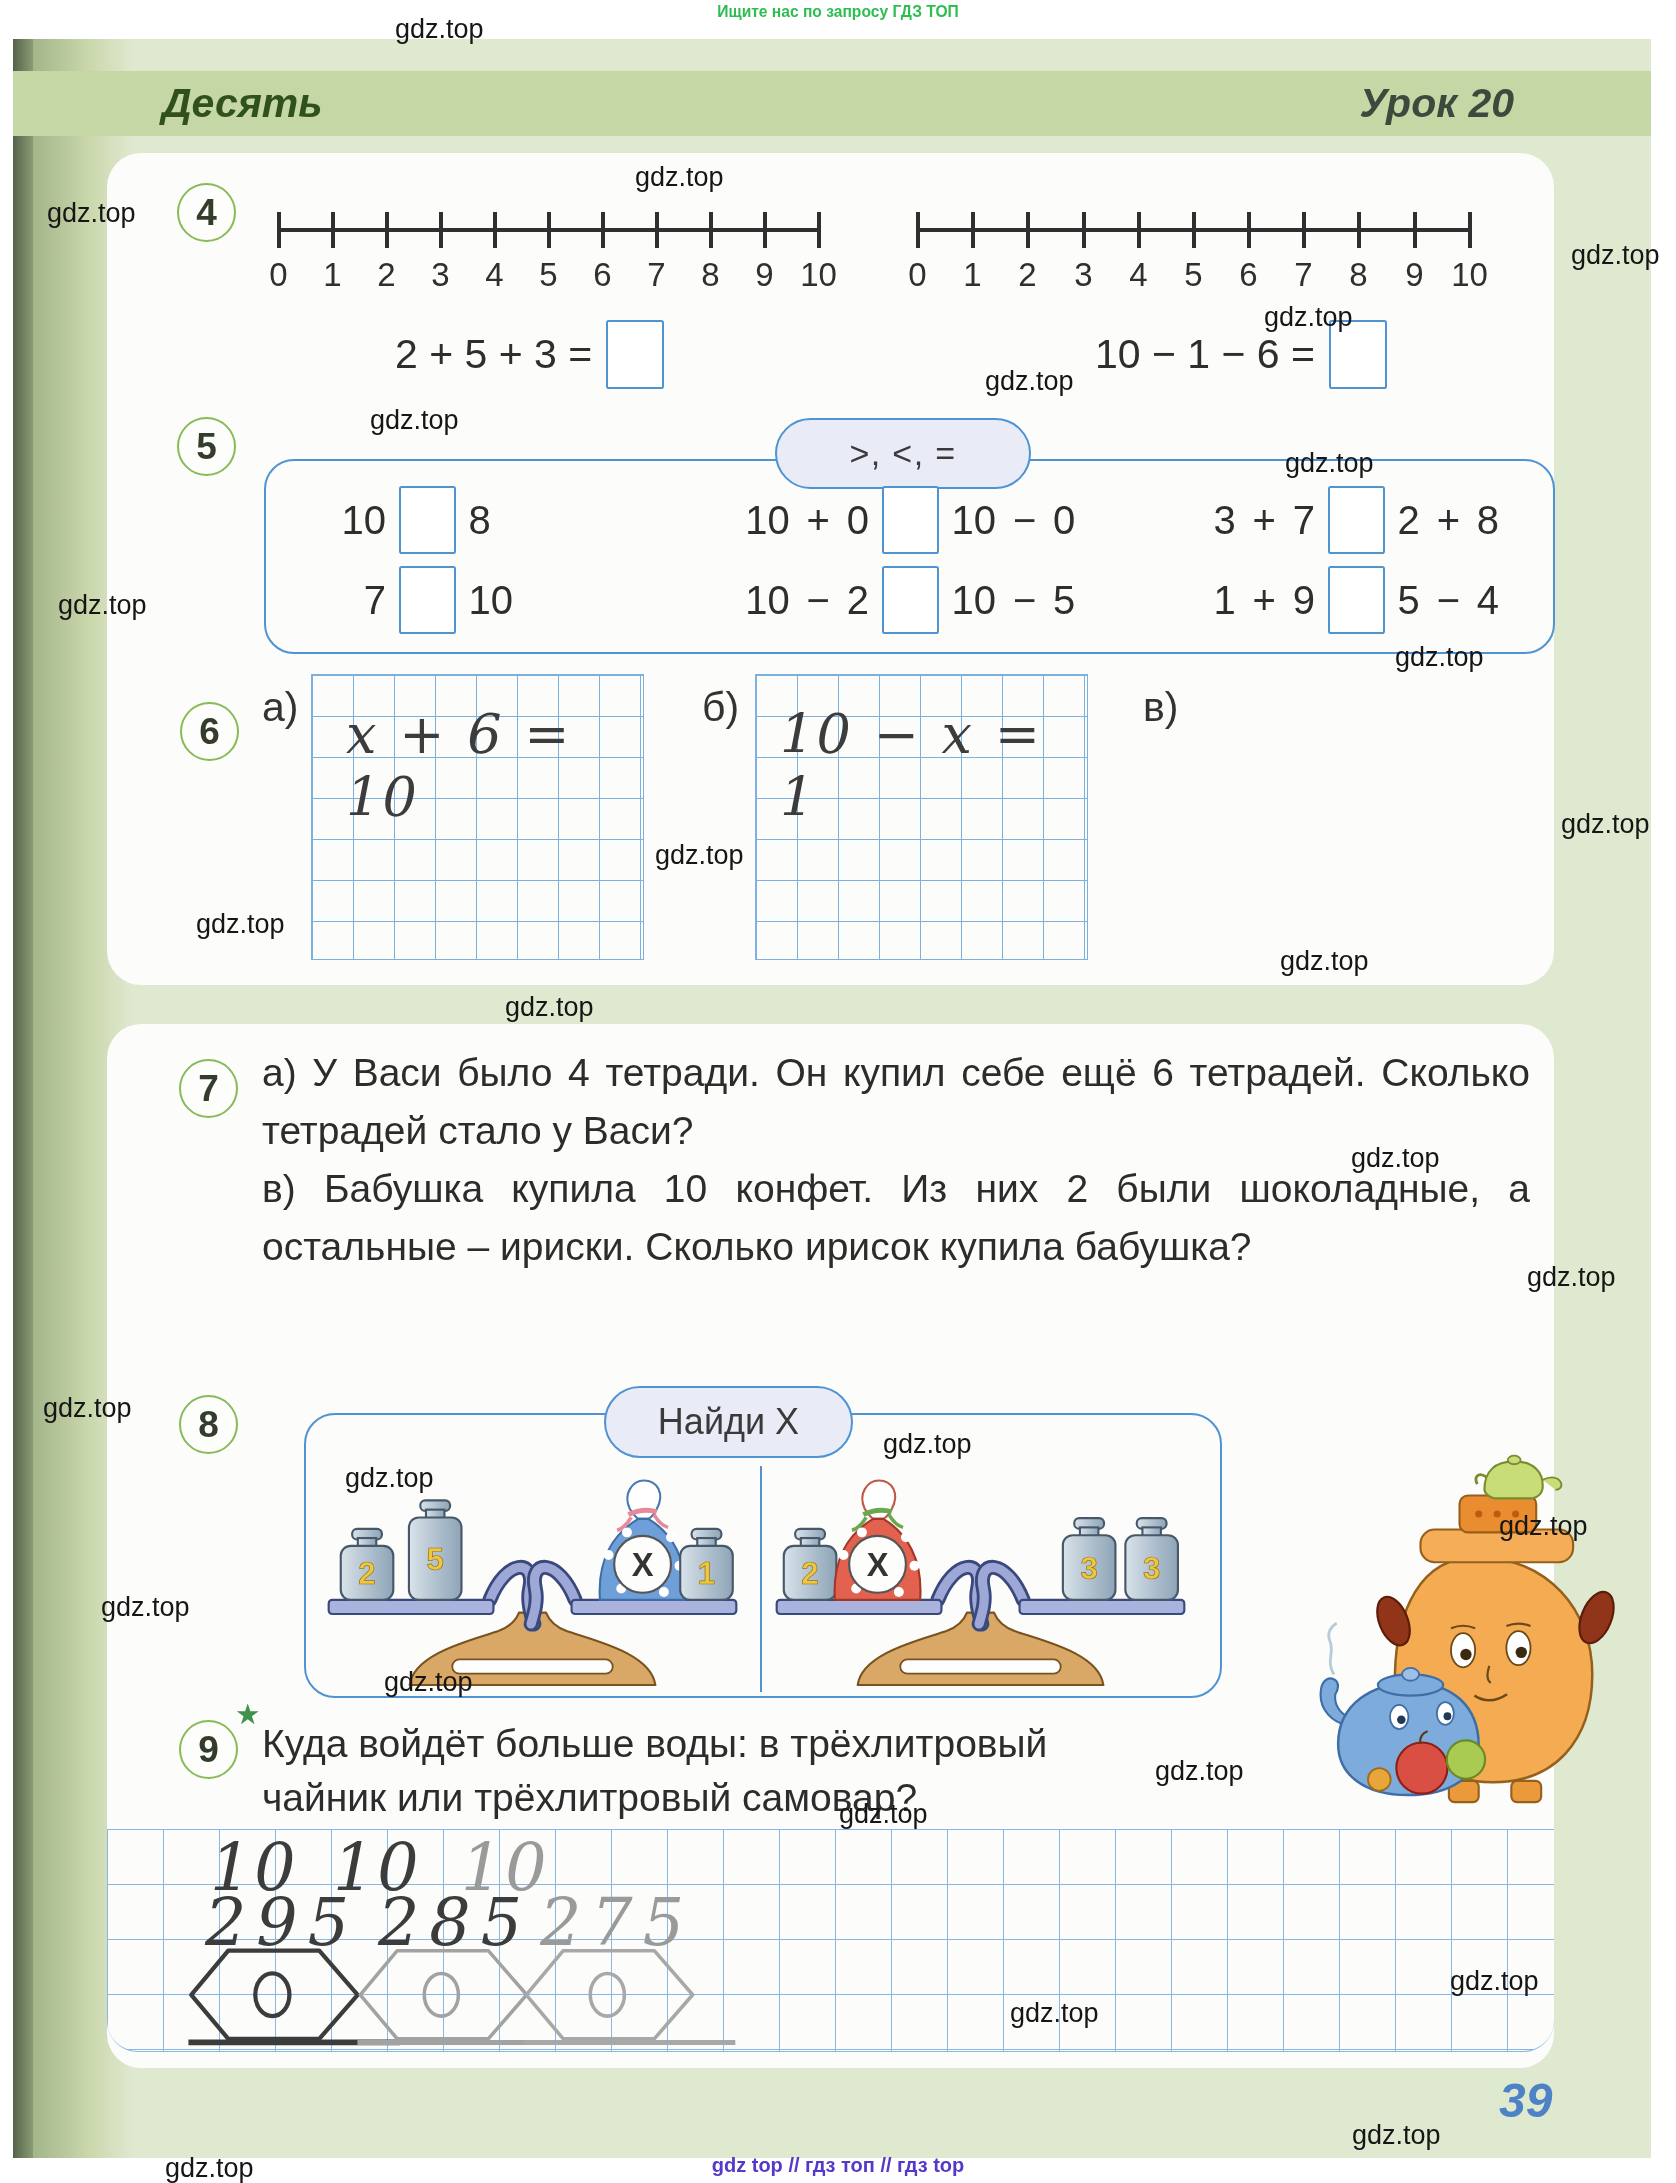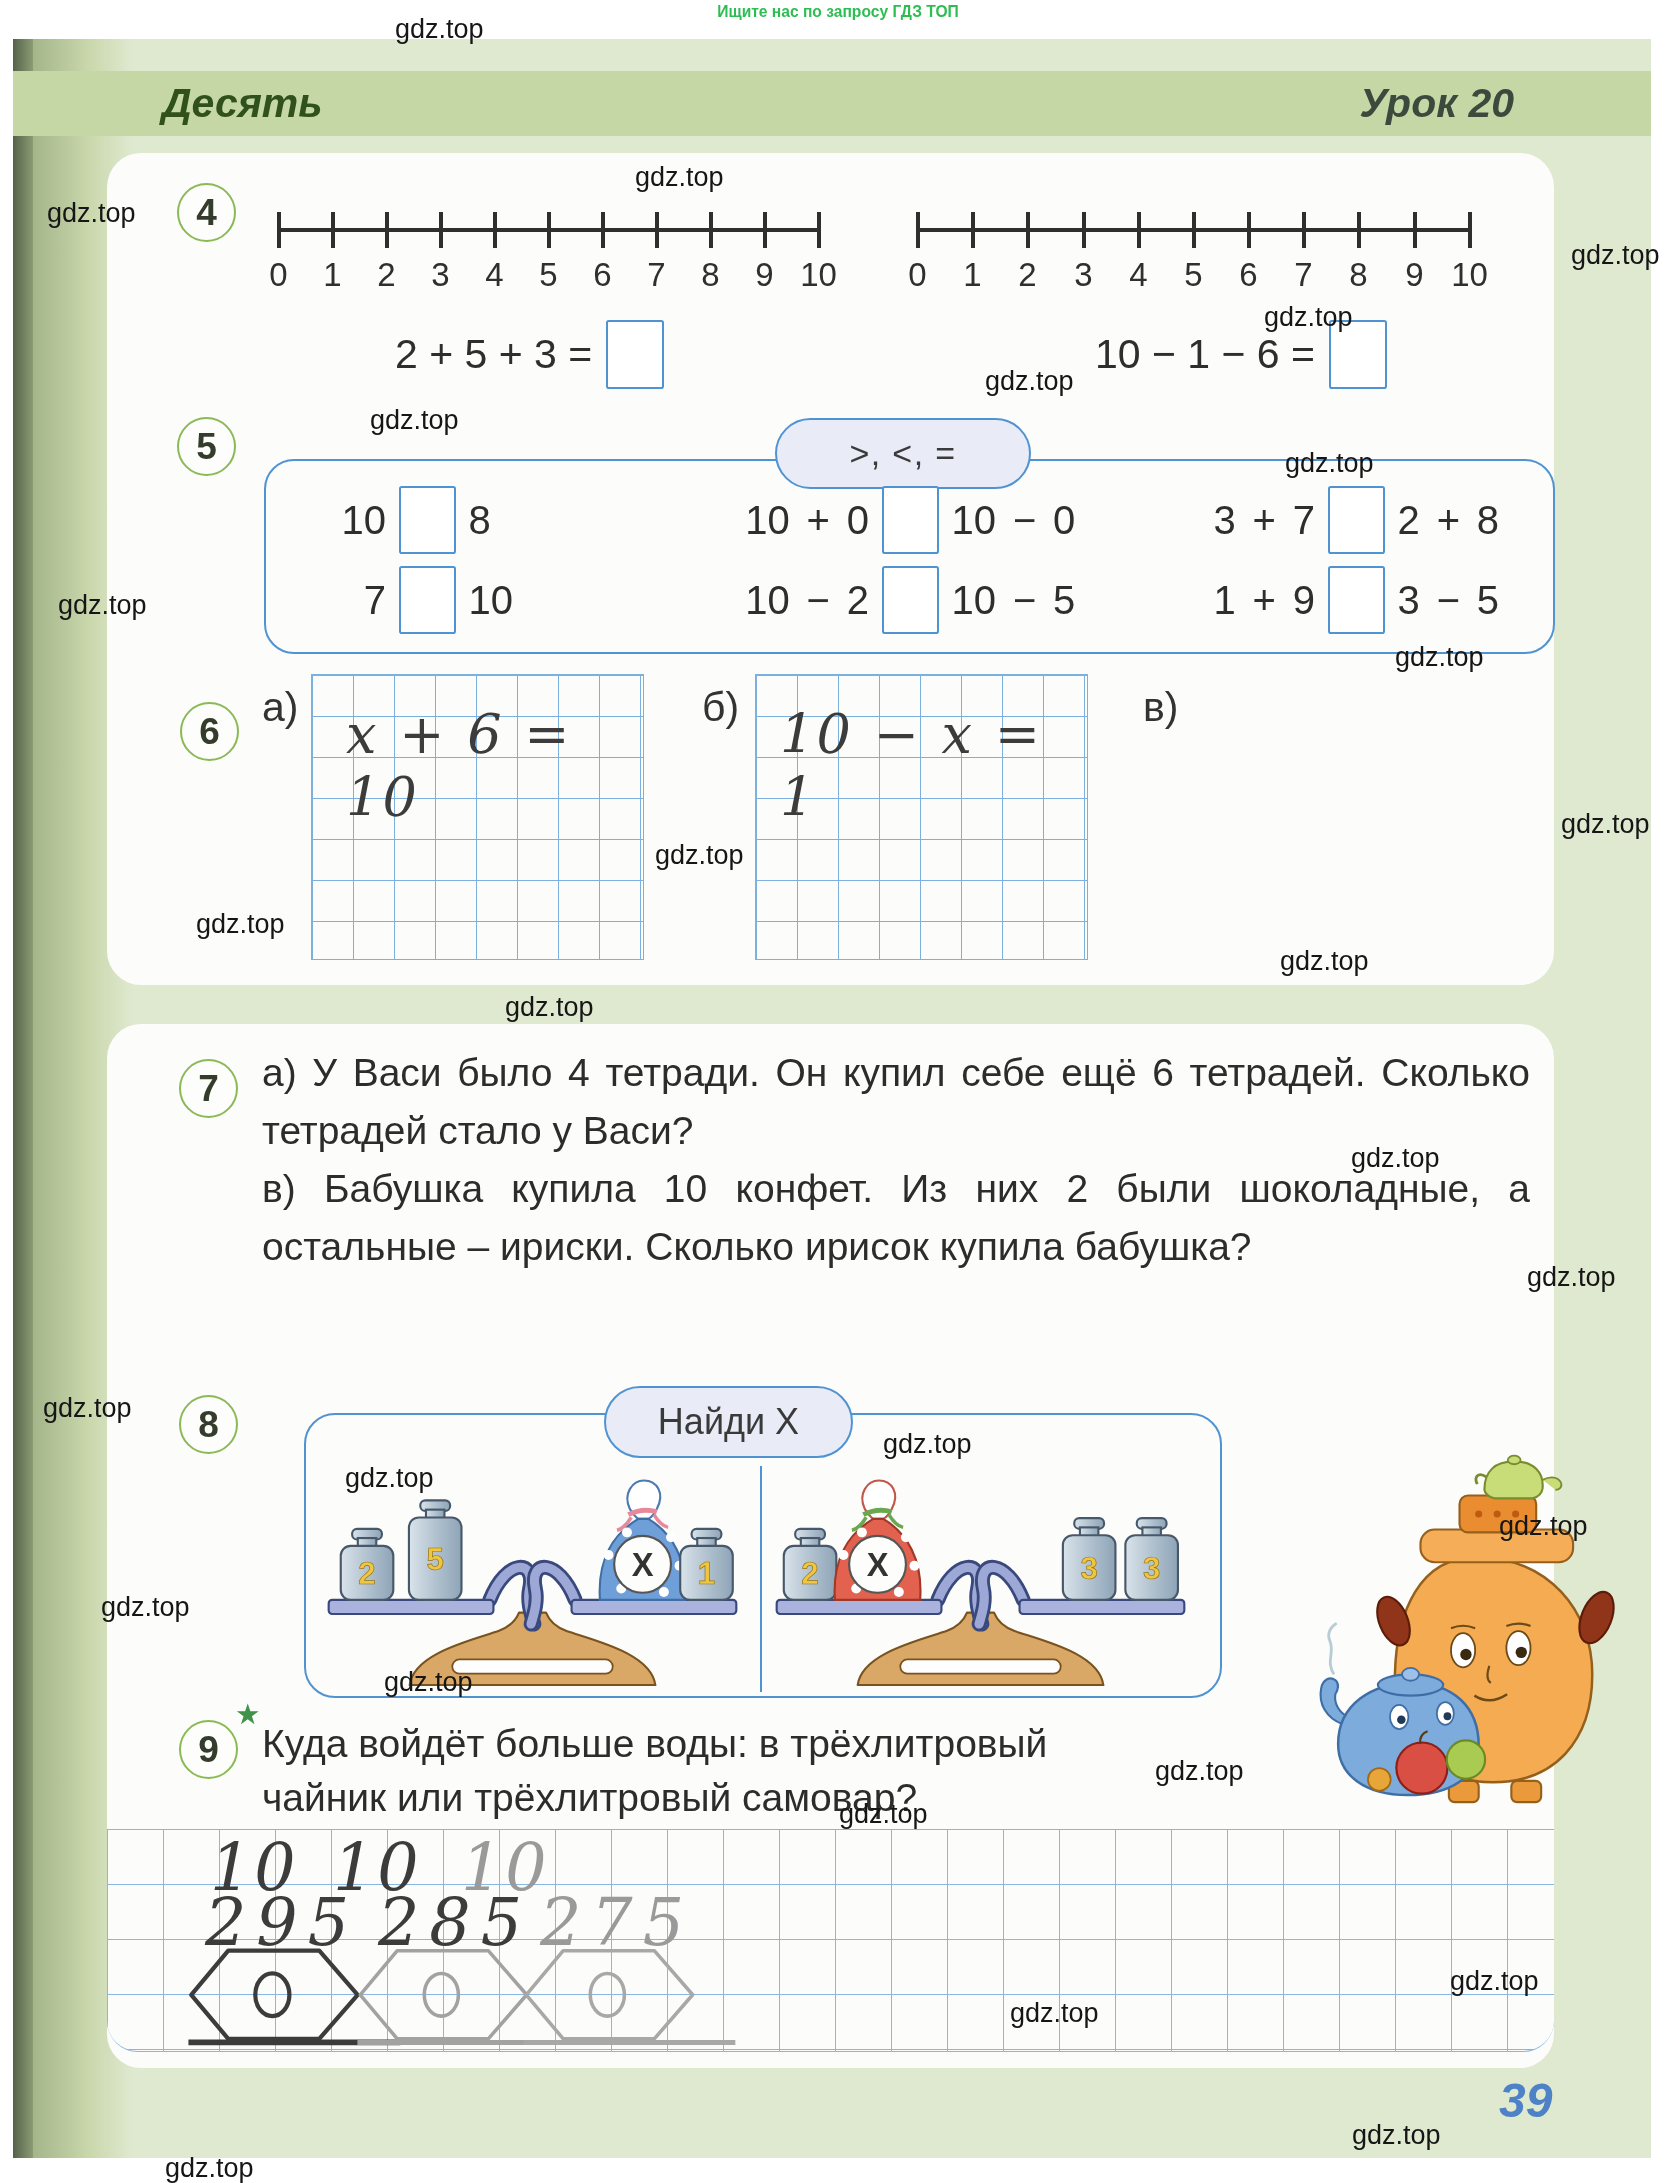--- a/index.html
+++ b/index.html
@@ -178,21 +178,21 @@
     <span class="rx">10</span>
   </div>
   <div class="abs cell" style="left:634px;top:563px;">
     <span class="lx" style="min-width:235px;">10 − 2</span>
     <div class="cmp-box"></div>
     <span class="rx">10 − 5</span>
   </div>
   <div class="abs cell" style="left:1159px;top:563px;">
     <span class="lx" style="min-width:156px;">1 + 9</span>
     <div class="cmp-box"></div>
-    <span class="rx">3 − 5</span>
+    <span class="rx">5 − 4</span>
   </div>
 
   <div class="abs badge" style="left:180px;top:702px;">6</div>
   <span class="abs lbl6" style="left:262px;top:684px;">а)</span>
   <span class="abs lbl6" style="left:702px;top:684px;">б)</span>
   <span class="abs lbl6" style="left:1143px;top:684px;">в)</span>
 
   <div class="grid6" style="left:311px;top:674px;">
     <span class="hw g-eq" style="left:34px;">x + 6 = 10</span>
   </div>
@@ -377,20 +377,21 @@
     <ellipse cx="120" cy="70" rx="24" ry="30" fill="none" stroke="#a2a2a2" stroke-width="5"></ellipse>
     <line x1="2" y1="137" x2="300" y2="137" stroke="#a2a2a2" stroke-width="7"></line>
   </svg>
   <svg class="abs" style="left:522px;top:1945px;" width="256" height="101" viewBox="0 0 360 142">
     <polygon points="6,70 58,8 186,8 240,70 186,132 58,132" fill="none" stroke="#a8a8a8" stroke-width="5" stroke-linejoin="round"></polygon>
     <ellipse cx="120" cy="70" rx="24" ry="30" fill="none" stroke="#a8a8a8" stroke-width="5"></ellipse>
     <line x1="2" y1="137" x2="300" y2="137" stroke="#a8a8a8" stroke-width="7"></line>
   </svg>
 
   <div class="abs pageno">39</div>
+  <div class="abs footer">gdz top  //  гдз топ  //  гдз top</div>
 
 <div class="wm" style="left: 395px; top: 14.2px;">gdz.top</div>
     <div class="wm" style="left: 635px; top: 162px;">gdz.top</div>
     <div class="wm" style="left: 47px; top: 198px;">gdz.top</div>
     <div class="wm" style="left: 1571px; top: 240px;">gdz.top</div>
     <div class="wm" style="left: 1264px; top: 302px;">gdz.top</div>
     <div class="wm" style="left: 985px; top: 366px;">gdz.top</div>
     <div class="wm" style="left: 370px; top: 405px;">gdz.top</div>
     <div class="wm" style="left: 1285px; top: 448px;">gdz.top</div>
     <div class="wm" style="left: 58px; top: 590px;">gdz.top</div>

